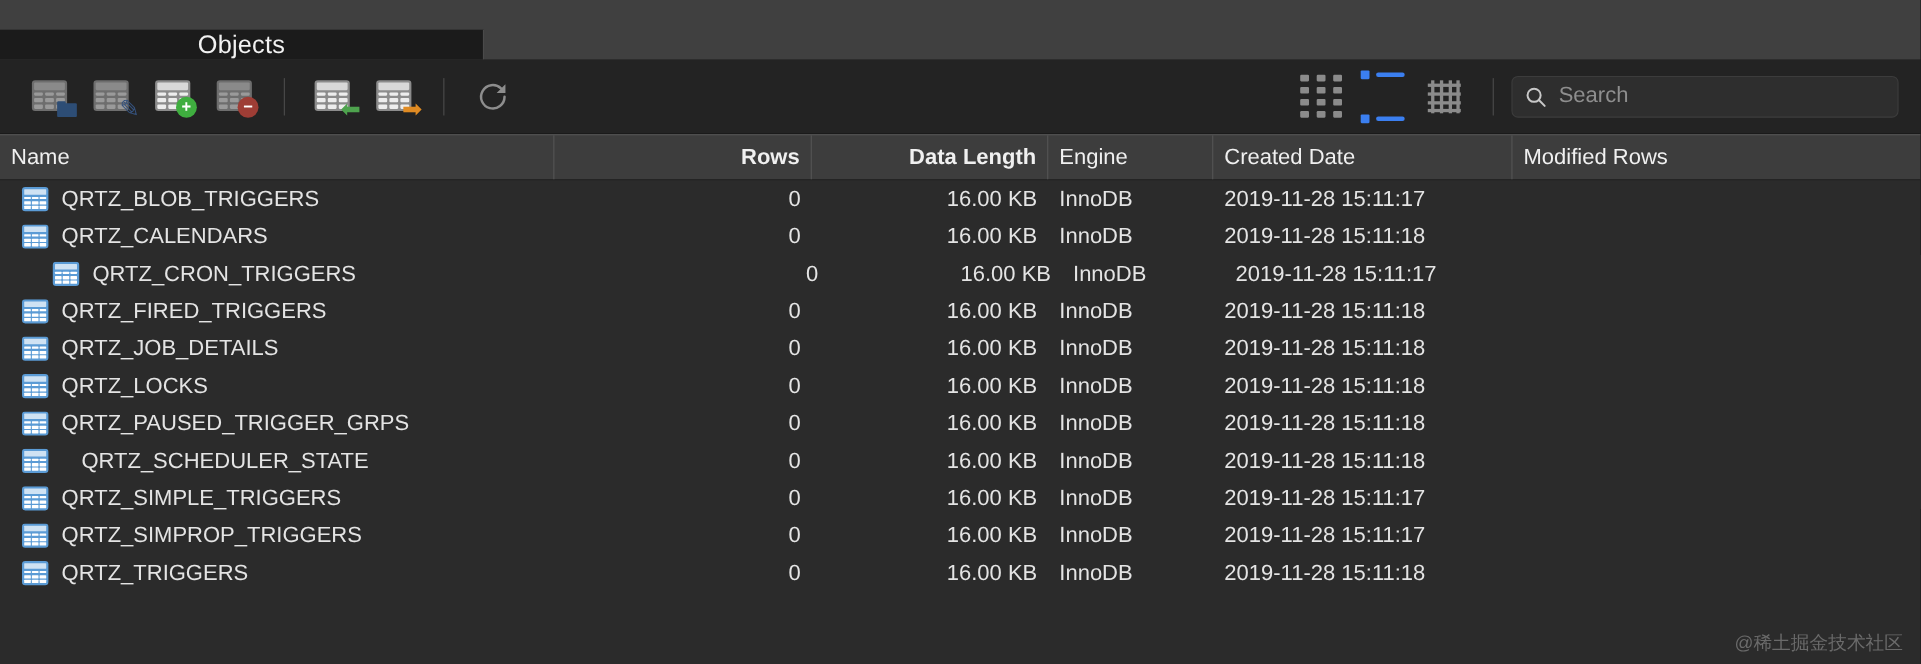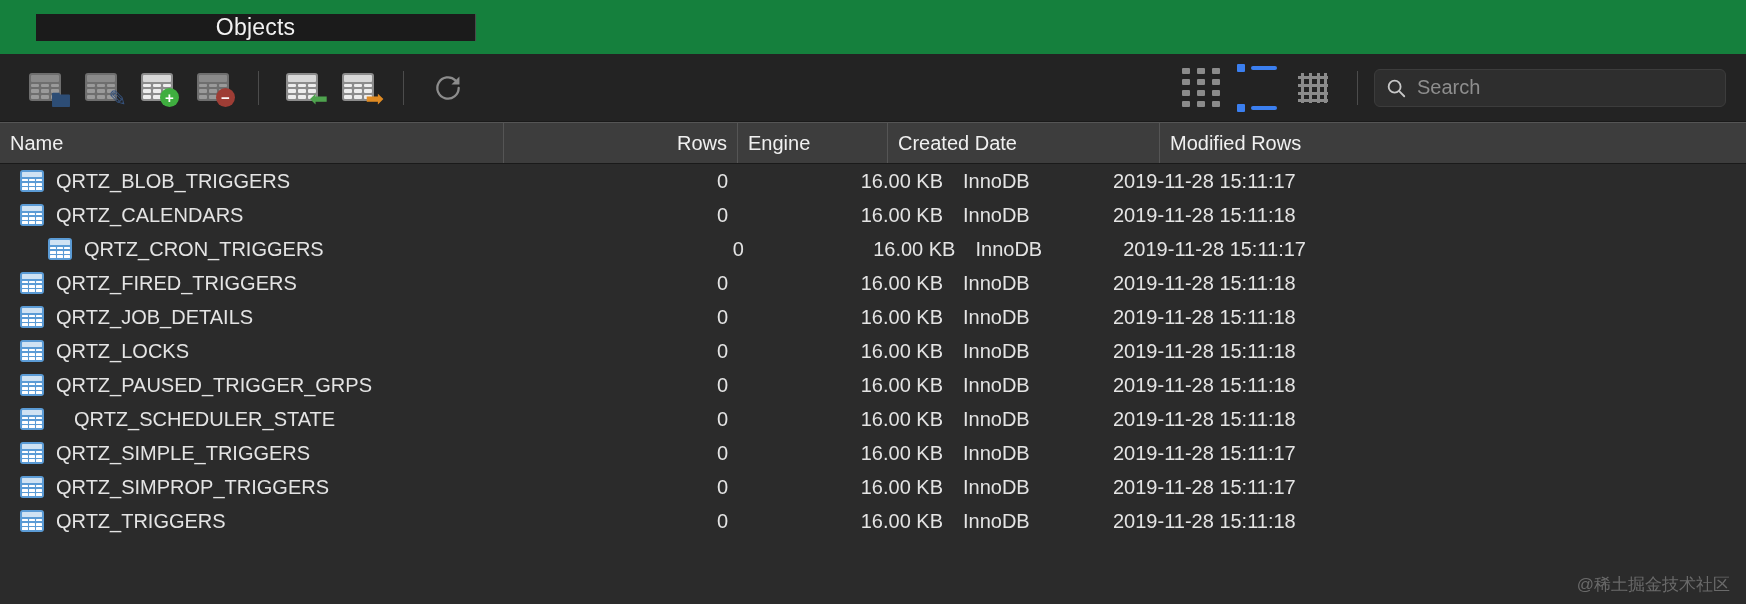--- a/index.html
+++ b/index.html
@@ -20,26 +20,25 @@
     height: 604px;
     position: relative;
     background: #232323;
     display: flex;
     flex-direction: column;
   }
 
   
   .tabbar {
     height: 54px;
-    background: #15803d;
-    display: flex;
-    align-items: center;
+    background: #404040;
+    display: flex;
+    align-items: flex-end;
     flex: 0 0 auto;
     position: relative;
-    padding-left: 36px;
   }
   .tab {
     width: 440px;
     display: flex;
     align-items: center;
     justify-content: center;
     background: #1b1b1b;
     color: #f2f2f2;
     font-size: 23px;
     letter-spacing: .2px;
@@ -185,21 +184,21 @@
     font-size: 20px;
     color: #f0f0f0;
   }
   .colhead .cell {
     display: flex;
     align-items: center;
     box-sizing: border-box;
     border-right: 1px solid #555;
     padding: 0 10px;
   }
-  .colhead .cell.r { justify-content: flex-end; }
+  .colhead .cell.r { justify-content: flex-end; font-weight: bold; }
 
   
   .rows {
     flex: 1 1 auto;
     overflow: hidden;
     background: #2b2b2b;
   }
   .row {
     height: 34px;
     display: flex;
@@ -439,20 +438,21 @@
         <circle cx="10.5" cy="10.5" r="6.5"></circle>
         <line x1="15.5" y1="15.5" x2="21" y2="21"></line>
       </svg>
       <input class="search-input" type="text" placeholder="Search" value="" style="">
     </div>
   </div>
 
   <div class="colhead" id="colhead">
       <div class="cell" style="width: 504px;">Name</div>
       <div class="cell r" style="width: 234px;">Rows</div>
+      <div class="cell r" style="width: 215px;">Data Length</div>
       <div class="cell" style="width: 150px;">Engine</div>
       <div class="cell" style="width: 272px;">Created Date</div>
       <div class="cell" style="width: 371px; flex: 1 1 auto; border-right: 0px;">Modified Rows</div>
     </div>
 
   <div class="rows" id="rows">
       <div class="row">
         <div class="cell" style="width: 504px; padding: 0px;">
           <span class="row-ico">
             <i class="hdr"></i>

